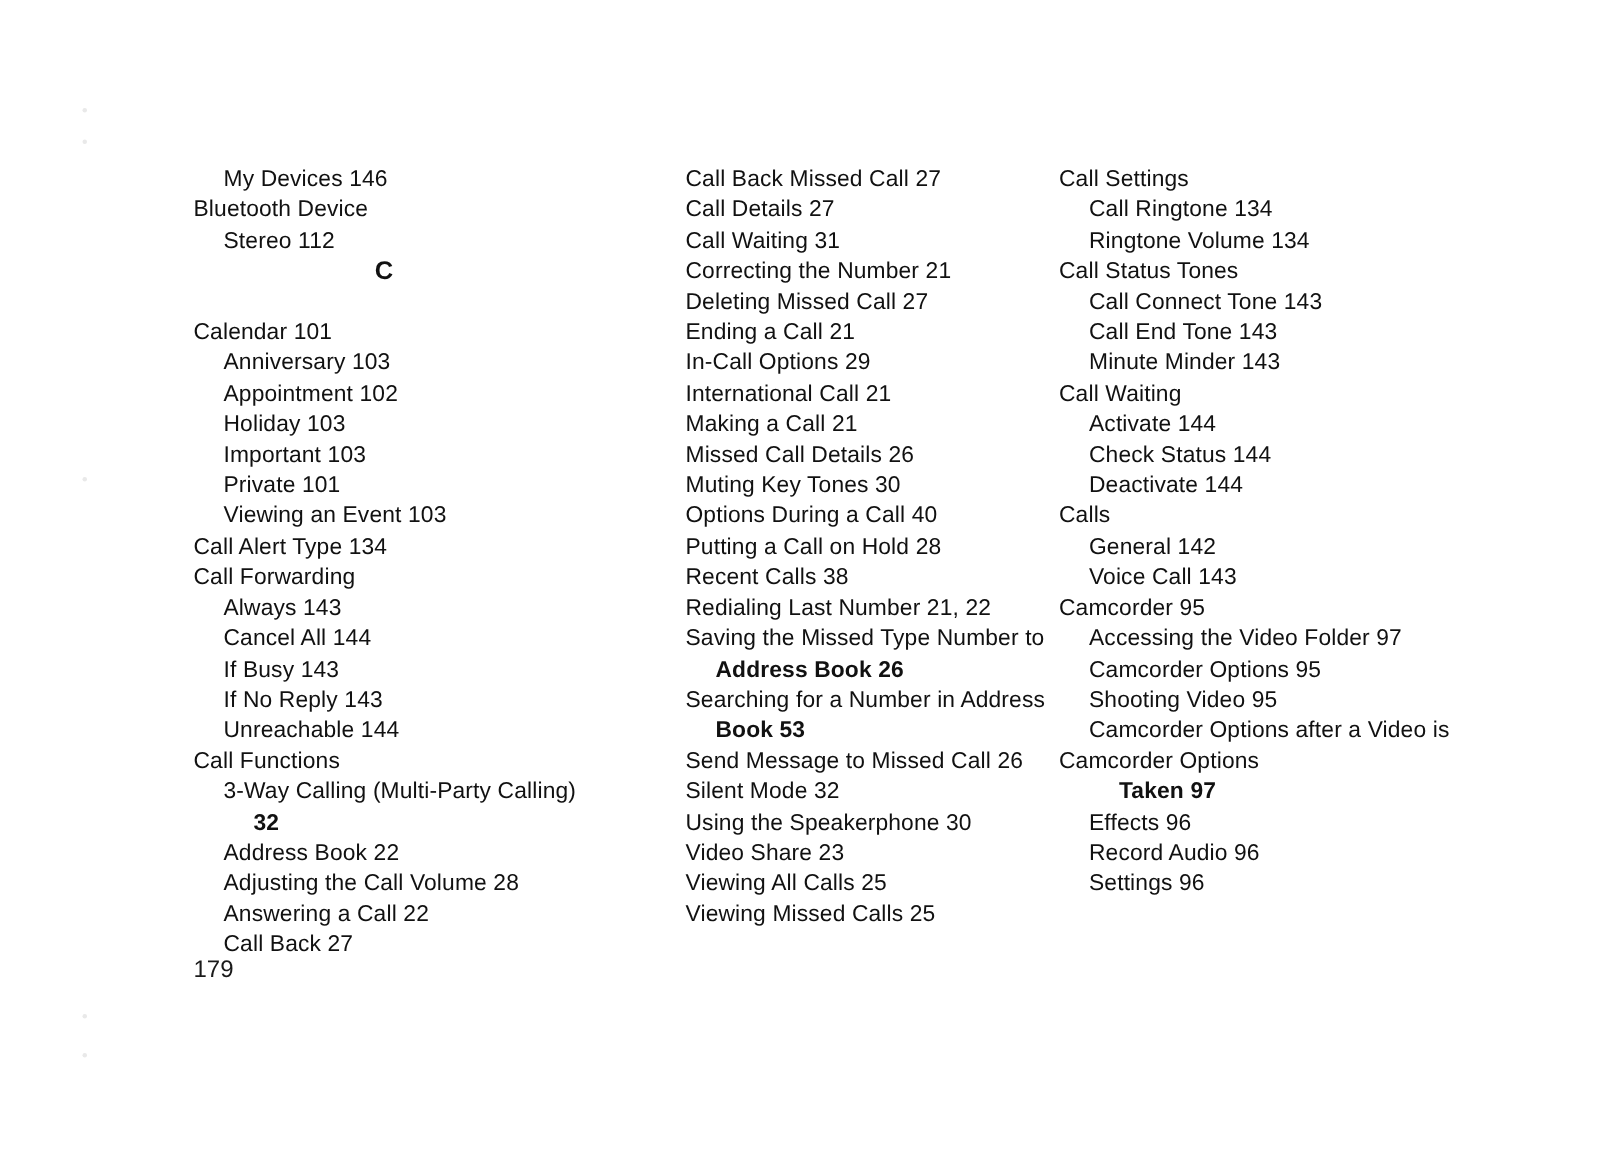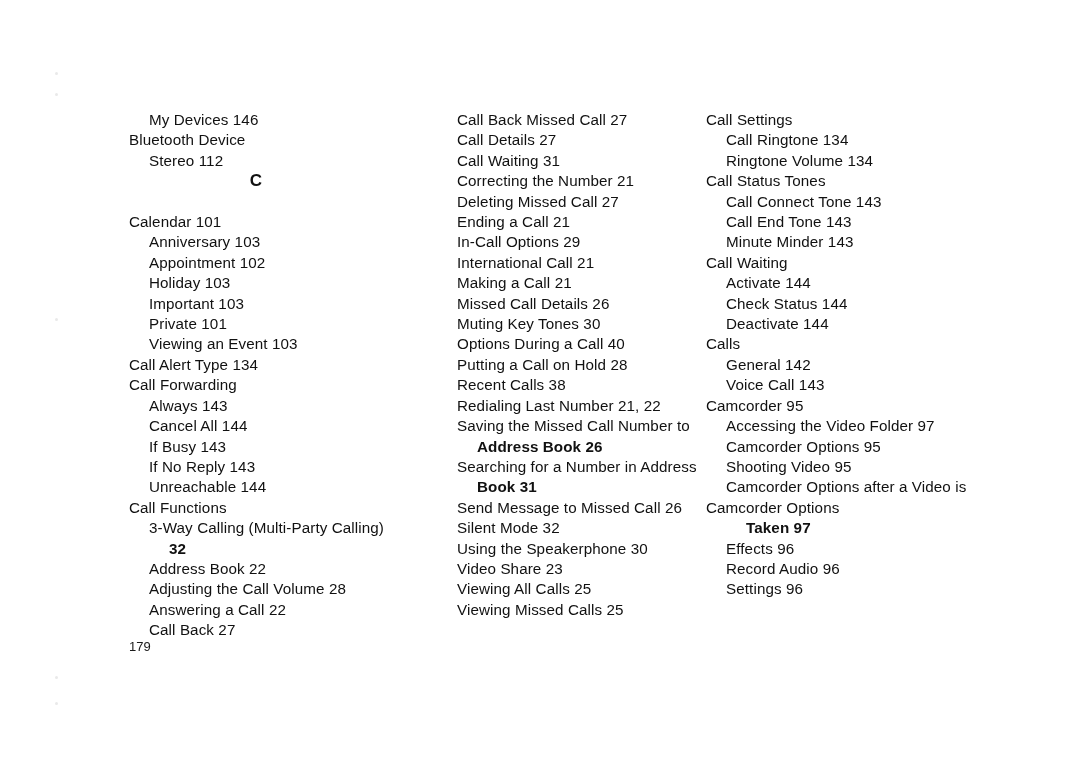--- a/index.html
+++ b/index.html
@@ -73,21 +73,21 @@
   
   .cont {
     font-weight: bold;
     margin-left: 40px;
   }
 
   .pagenum {
     position: absolute;
     left: 129px;
     top: 639px;
-    font-size: 13px;
+    font-size: 16px;
     line-height: 16px;
     color: #1a1a1a;
     font-family: "Liberation Sans", sans-serif;
   }
 
   .letter-divider {
     position: absolute;
     left: 129px;
     top: 170px;
     width: 254px;
@@ -150,24 +150,24 @@
         <div class="entry sub">Ending a Call  21</div>
         <div class="entry sub">In-Call Options  29</div>
         <div class="entry sub">International Call  21</div>
         <div class="entry sub">Making a Call  21</div>
         <div class="entry sub">Missed Call Details  26</div>
         <div class="entry sub">Muting Key Tones  30</div>
         <div class="entry sub">Options During a Call  40</div>
         <div class="entry sub">Putting a Call on Hold  28</div>
         <div class="entry sub">Recent Calls  38</div>
         <div class="entry sub">Redialing Last Number  21, 22</div>
-        <div class="entry sub">Saving the Missed Call Number to</div>
+        <div class="entry sub">Saving the Missed Type Number to</div>
         <div class="entry cont">Address Book  26</div>
         <div class="entry sub">Searching for a Number in Address</div>
-        <div class="entry cont">Book  31</div>
+        <div class="entry cont">Book  53</div>
         <div class="entry sub">Send Message to Missed Call  26</div>
         <div class="entry sub">Silent Mode  32</div>
         <div class="entry sub">Using the Speakerphone  30</div>
         <div class="entry sub">Video Share  23</div>
         <div class="entry sub">Viewing All Calls  25</div>
         <div class="entry sub">Viewing Missed Calls  25</div>
       </div>
     <div class="col col-3">
         <div class="entry heading">Call Settings</div>
         <div class="entry sub">Call Ringtone  134</div>

